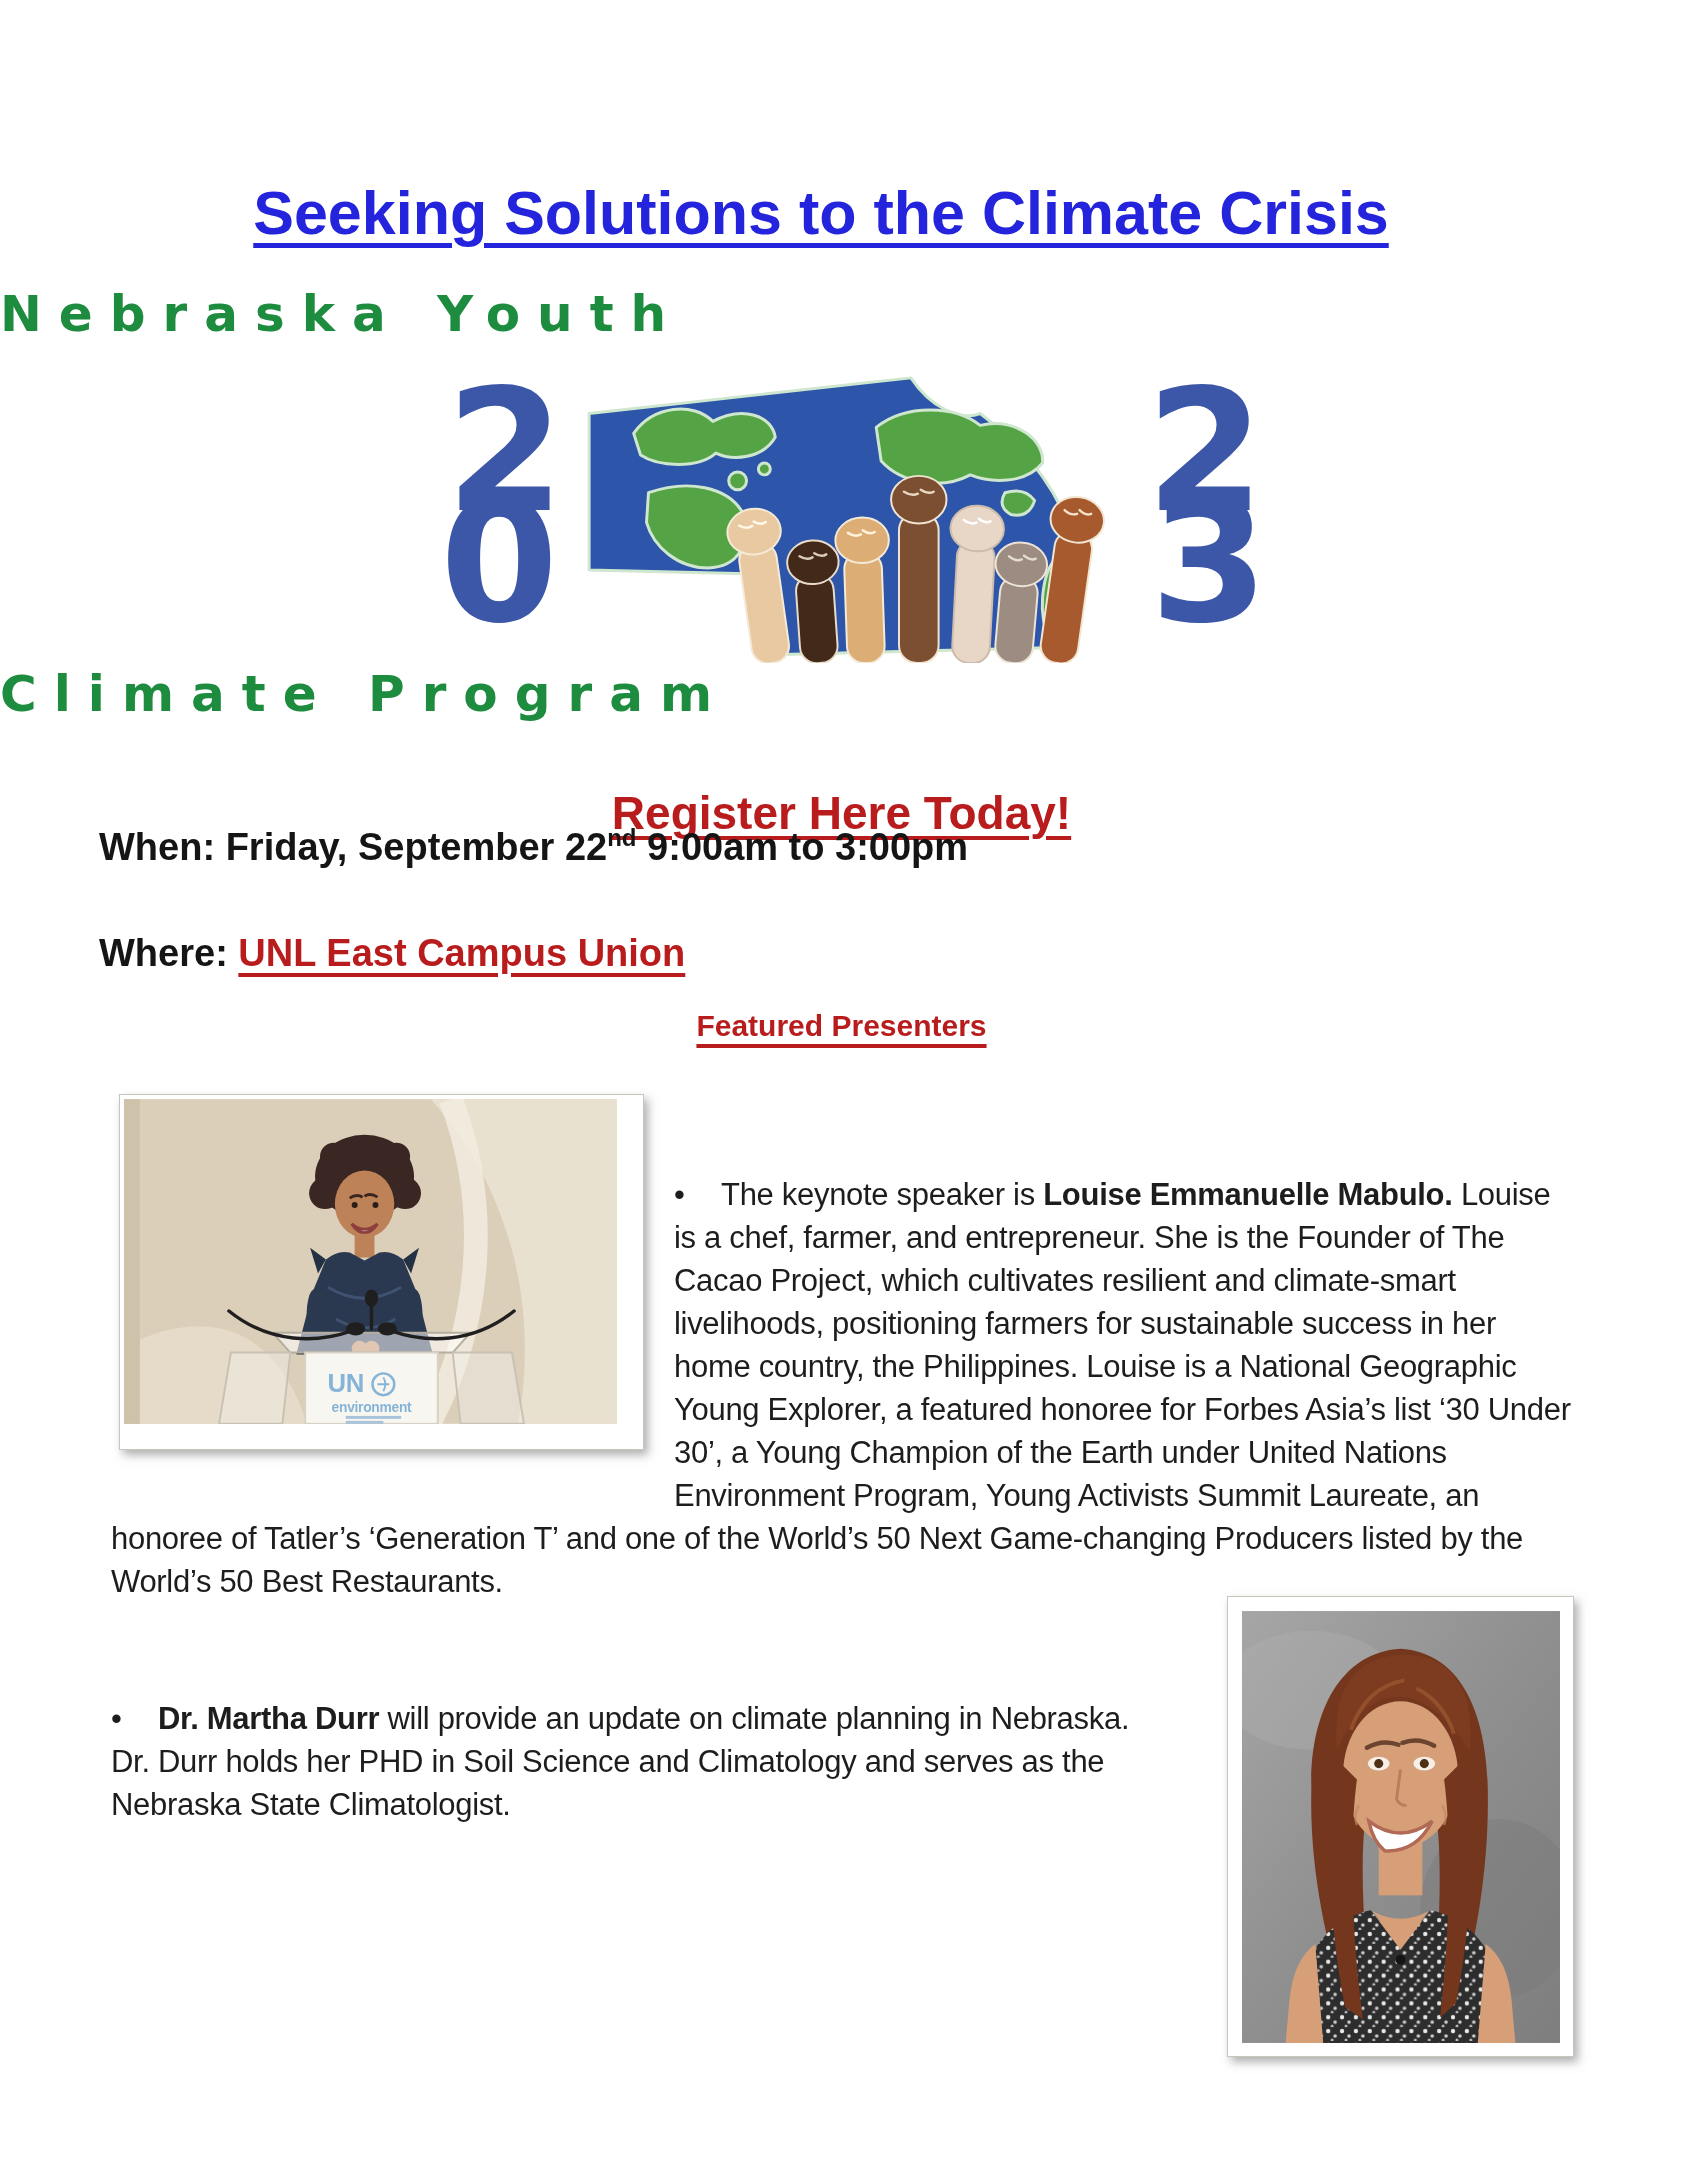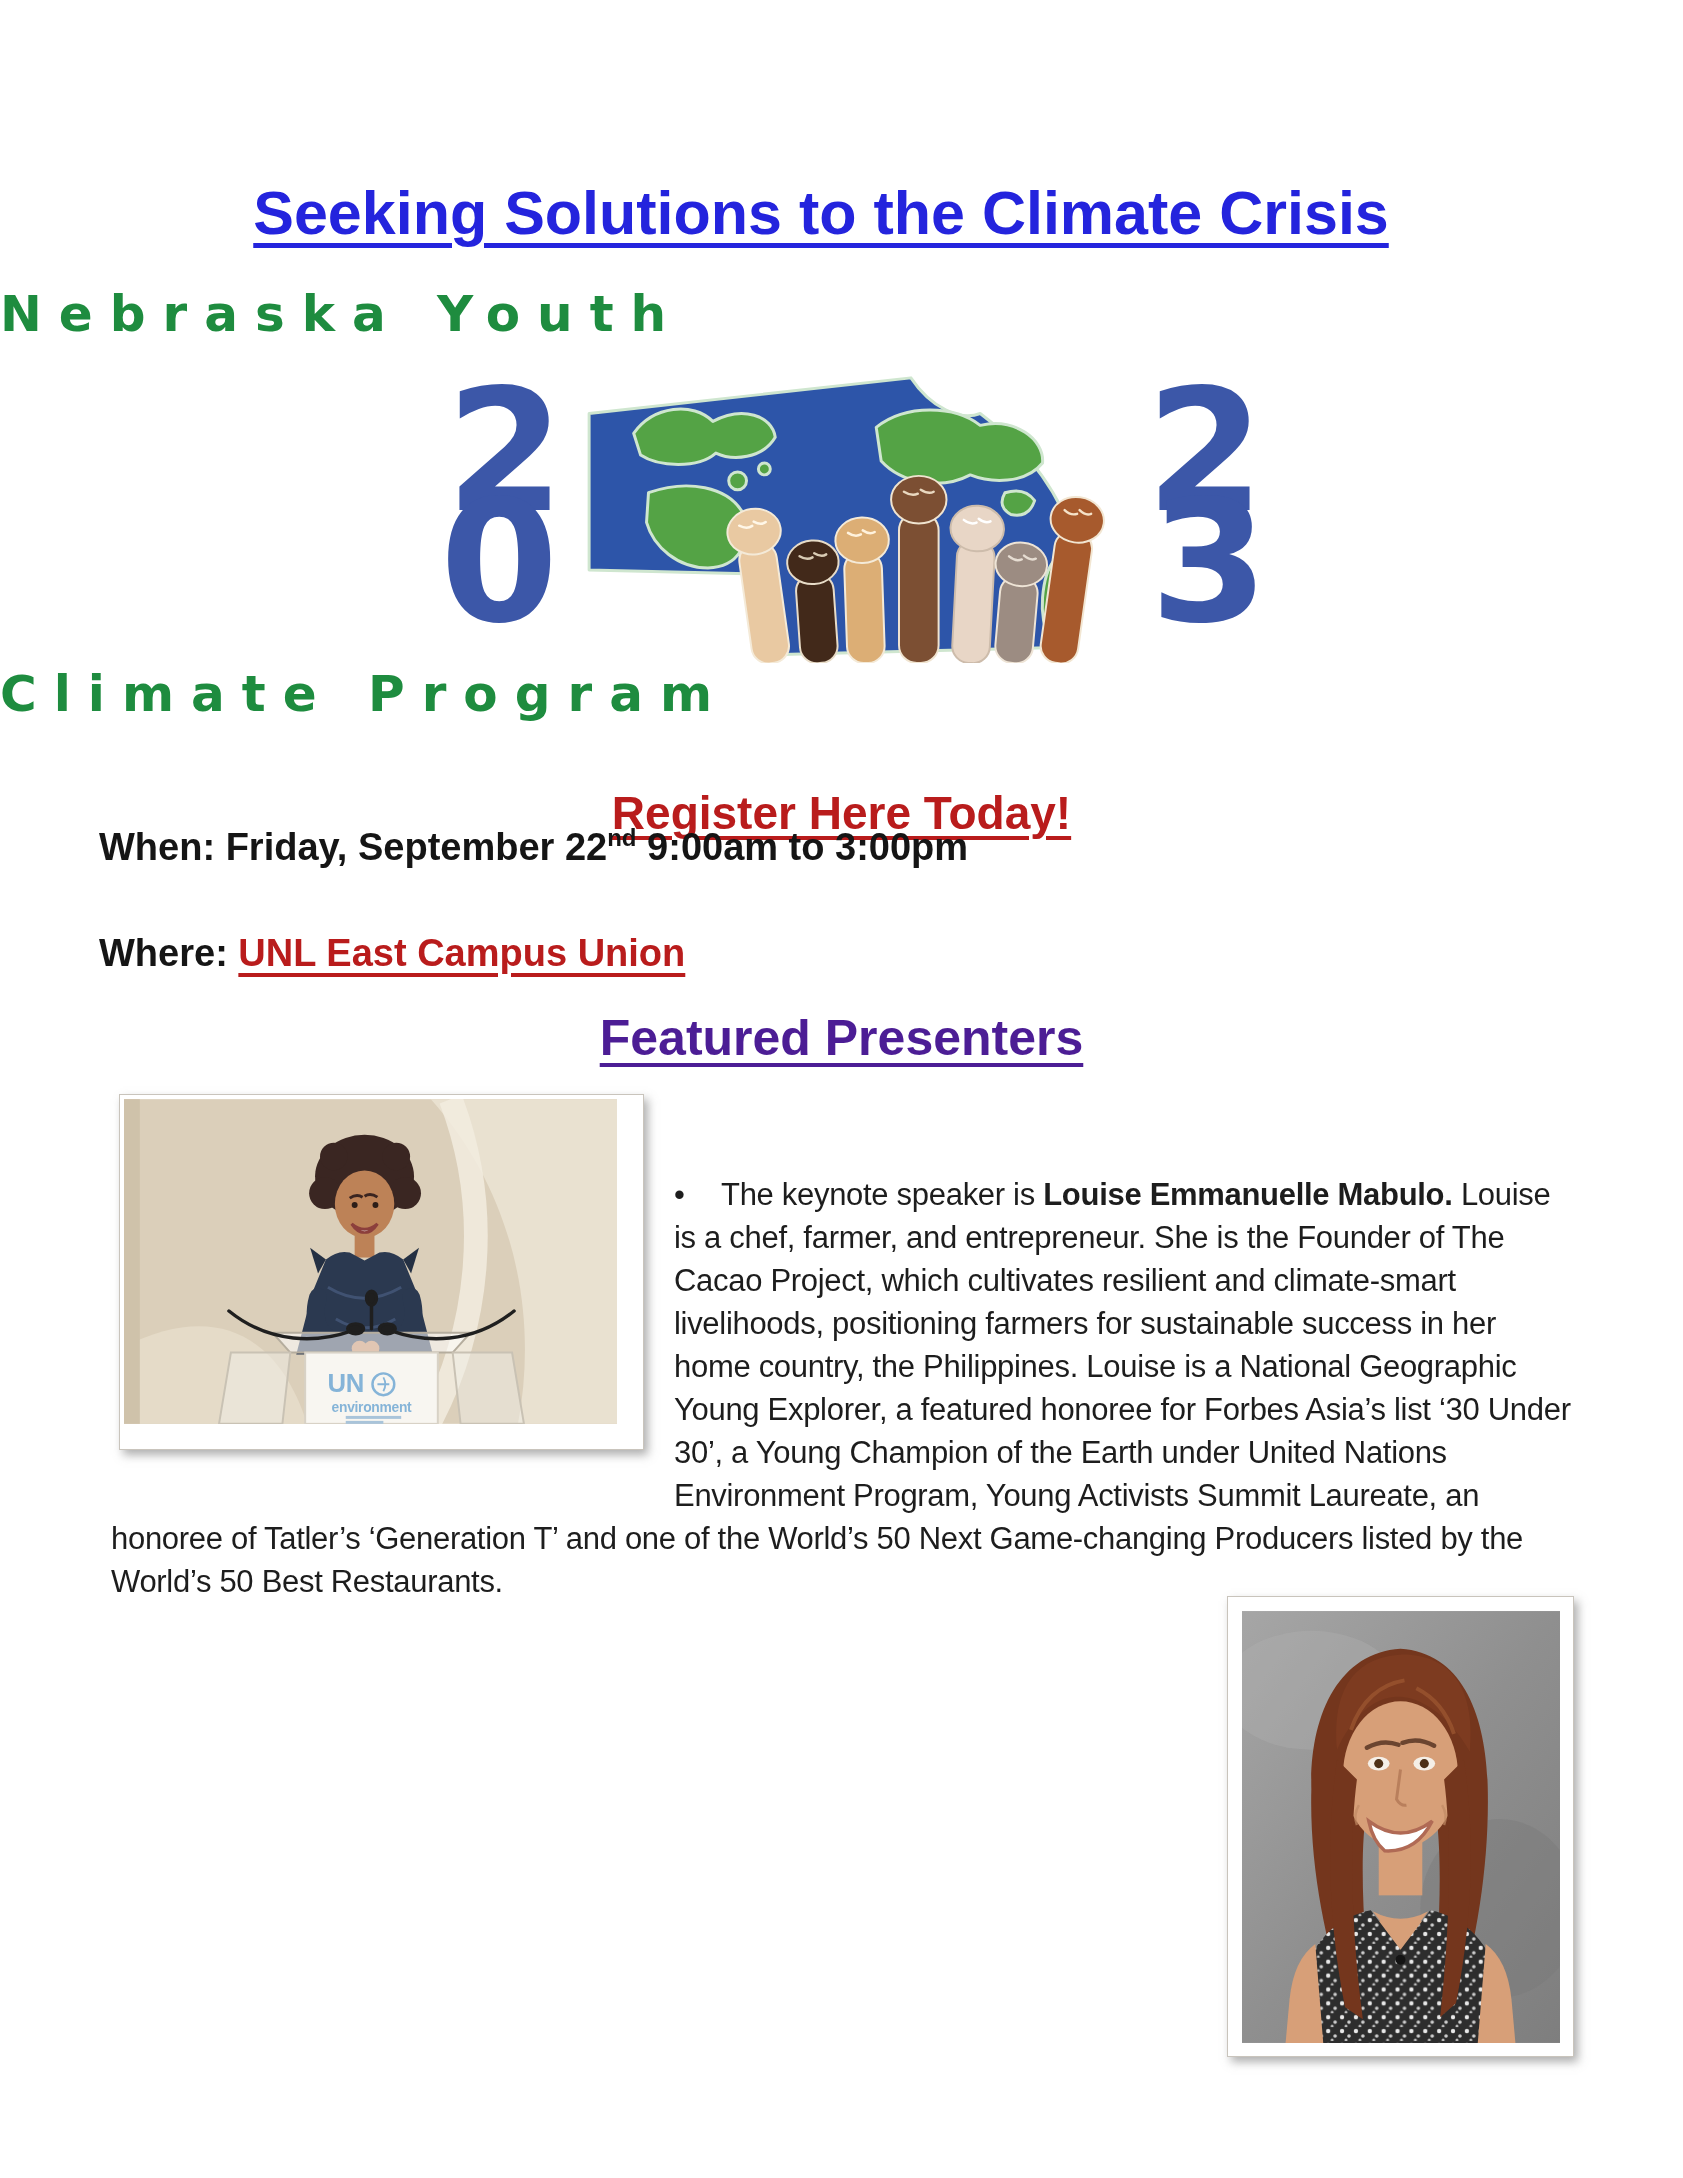--- a/index.html
+++ b/index.html
@@ -47,21 +47,21 @@
   .info-line {
     position:absolute; left:99px; font-size:38px; font-weight:bold; color:#151515;
     white-space:nowrap;
   }
   .when-line  { top:826px; }
   .where-line { top:932px; }
   .info-line sup { font-size:24px; vertical-align:super; line-height:0; }
   
   .section-heading {
     position:absolute; top:1009px; left:0; width:1683px; text-align:center;
-    font-size:50px; font-weight:bold; color:#4c1d95;
+    font-size:30px; font-weight:bold; color:#b91c1c;
   }
   .section-heading span {
     text-decoration:underline; text-decoration-thickness:4px; text-underline-offset:8px;
   }
   
   .presenters {
     position:absolute; top:1094px; left:99px; width:1485px; height:1079px;
     font-size:31px; line-height:43px; letter-spacing:-0.3px; color:#1d1d1d;
   }
   .photo-frame {
@@ -268,15 +268,17 @@
       <path d="M276,436 L272,392 Q268,352 246,336 L238,436 Z" fill="#d79f78"></path>
 
       <path d="M96,150 C84,230 88,320 104,400 L122,412 C110,320 108,230 116,170 Z" fill="#74361d"></path>
       <path d="M224,150 C236,230 232,316 216,396 L200,410 C210,320 212,230 204,170 Z" fill="#74361d"></path>
     </svg>
   </div>
 
   <p class="presenter-para para-louise"><span class="bullet-marker">•</span><span><span>The keynote speaker is </span><b>Louise Emmanuelle Mabulo.</b><span> Louise is a chef, farmer, and entrepreneur. She is the Founder of The Cacao Project, which cultivates resilient and climate-smart livelihoods, positioning farmers for sustainable success in her home country, the Philippines. Louise is a National Geographic Young Explorer, a featured honoree for Forbes Asia’s list ‘30 Under 30’, a Young Champion of the Earth under United Nations Environment Program, Young Activists Summit Laureate, an honoree of Tatler’s ‘Generation T’ and one of the World’s 50 Next Game-changing Producers listed by the World’s 50 Best Restaurants.</span></span>
   </p>
 
+  <p class="presenter-para para-martha"><span class="bullet-marker">•</span><span><b>Dr. Martha Durr</b><span> will provide an update on climate planning in Nebraska. Dr. Durr holds her PHD in Soil Science and Climatology and serves as the Nebraska State Climatologist.</span></span>
+  </p>
 
 </div>
 
 
 </body></html>

